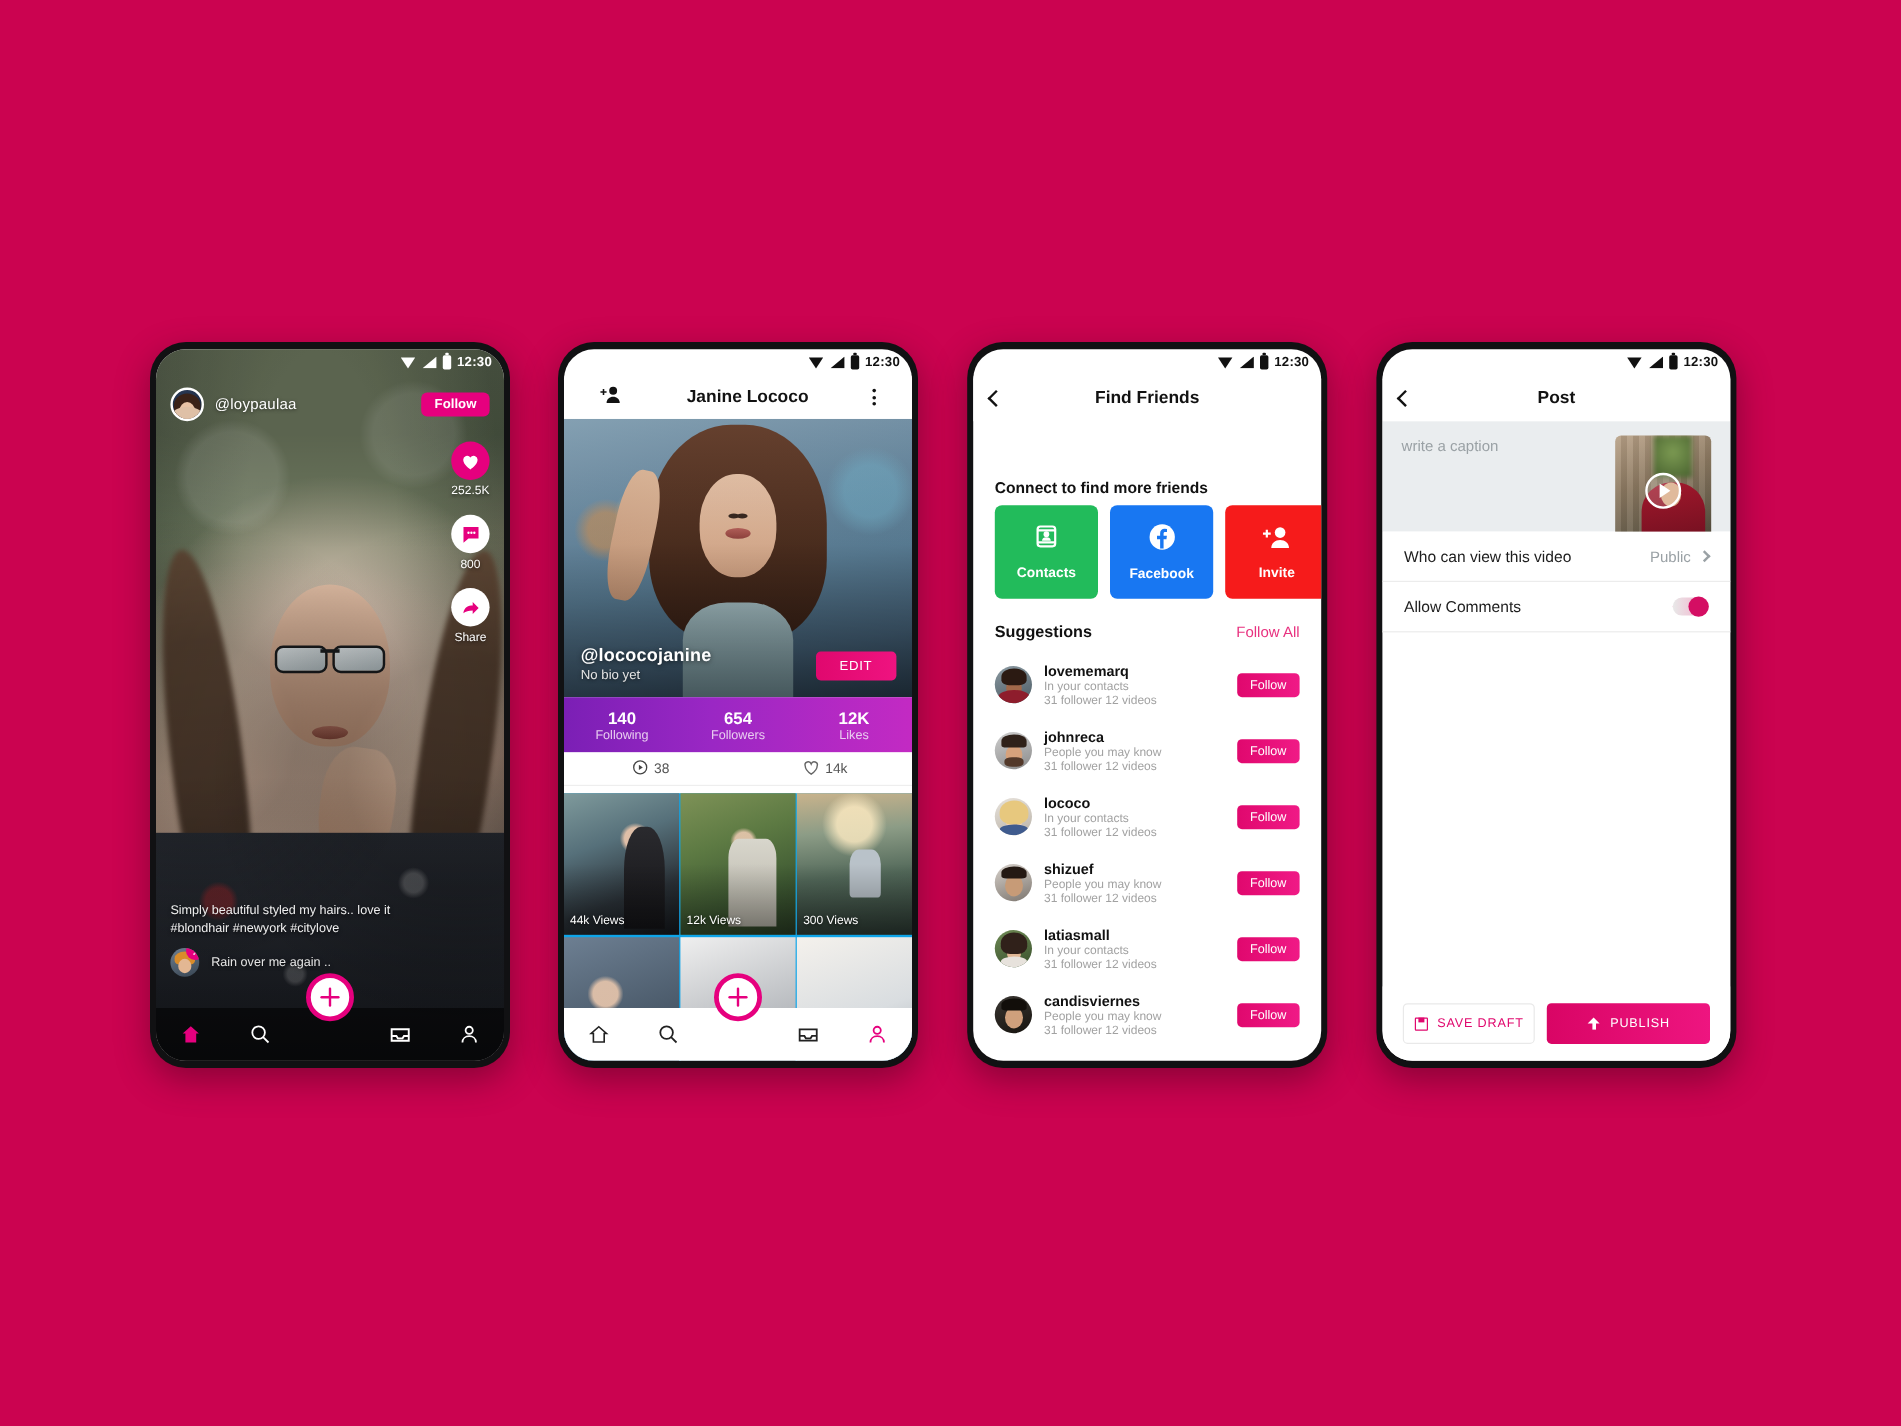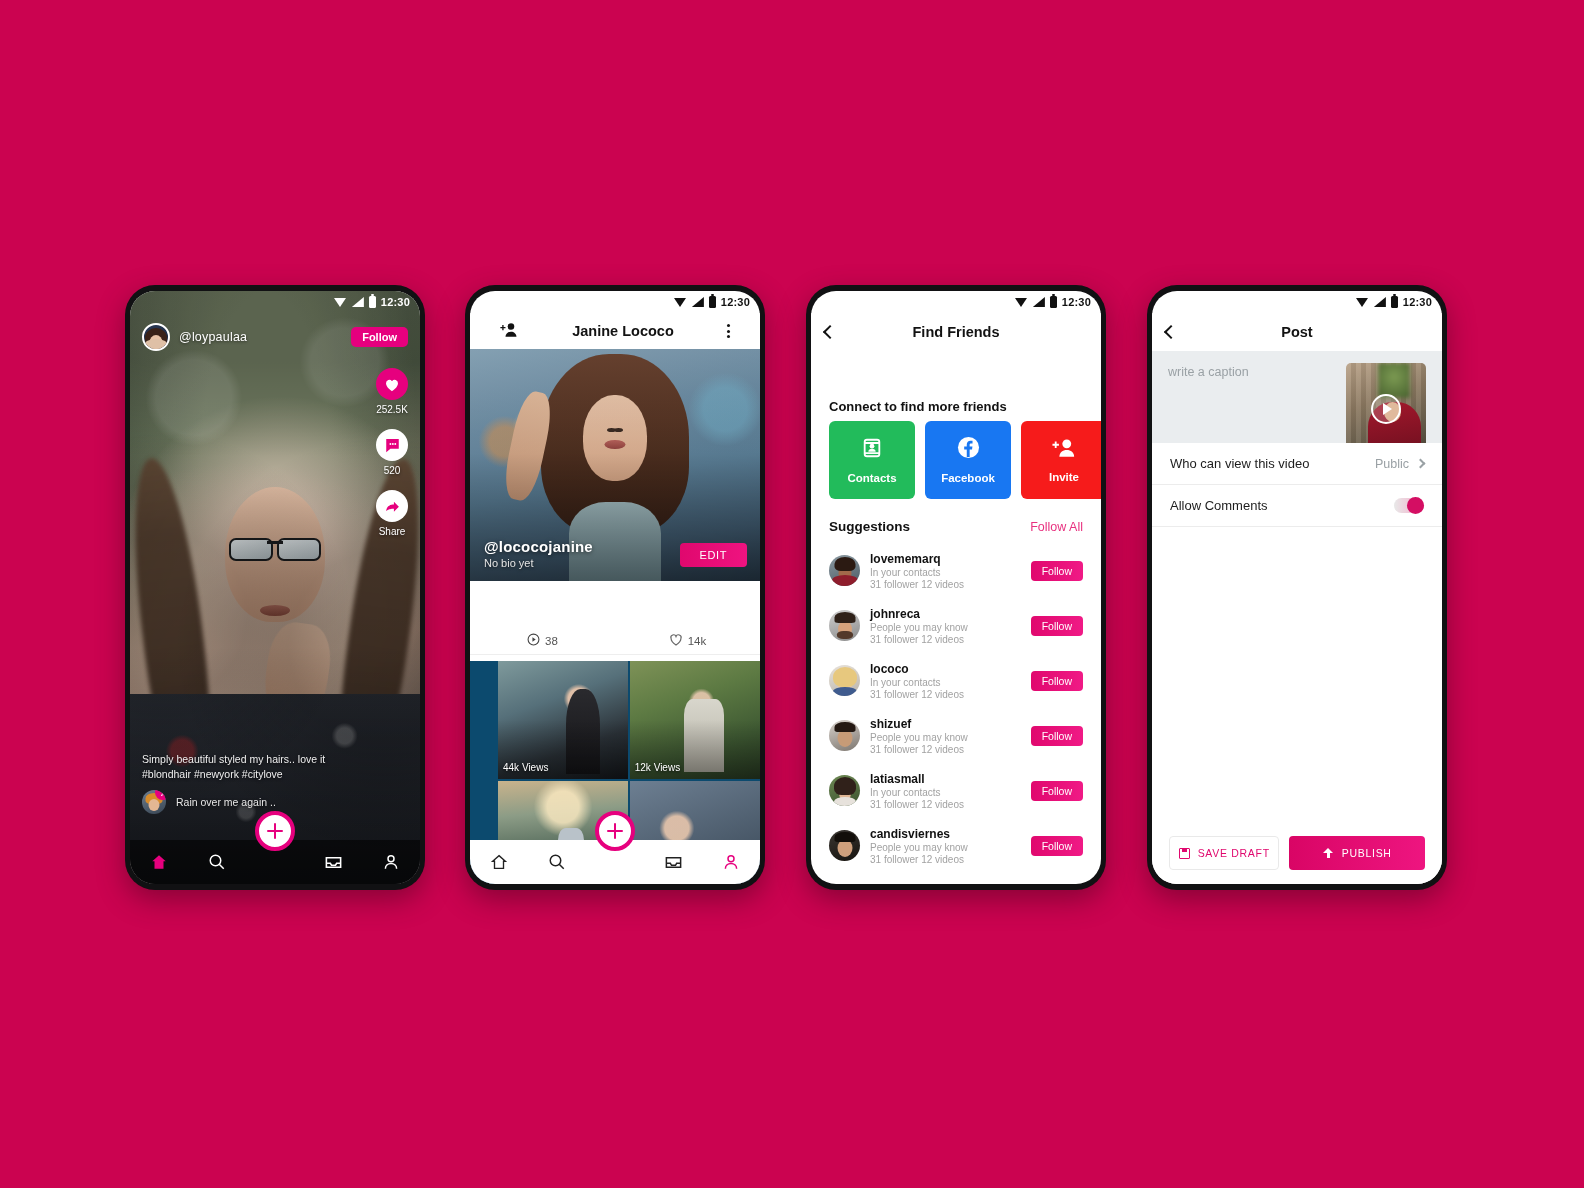--- a/index.html
+++ b/index.html
@@ -254,21 +254,21 @@
   .stat .l{ color:#e9cdf0; font-size:10.5px; }
 
   .metrics{
     position:absolute; top:336px; left:0; right:0; height:28px;
     display:flex; background:#fff; border-bottom:1px solid #eee;
   }
   .metric{ flex:1; display:flex; align-items:center; justify-content:center; gap:5px;
     font-size:11.5px; color:#555; }
 
   .grid{ position:absolute; top:370px; left:0; right:0; bottom:0;
-    display:grid; grid-template-columns:repeat(2,1fr); gap:1.5px; background:#0c4a6e;padding-left:28px; }
+    display:grid; grid-template-columns:repeat(3,1fr); gap:1.5px; background:#0ea5e9; }
   .cell{ position:relative; height:118px; overflow:hidden; }
   .cell .vlabel{ position:absolute; left:5px; bottom:6px; color:#fff; font-size:10px;
     text-shadow:0 1px 3px rgba(0,0,0,.75); z-index:3; }
   .cell:after{ content:""; position:absolute; inset:0;
     background:linear-gradient(to bottom, transparent 50%, rgba(0,0,0,.38)); }
   .c1{ background:
       radial-gradient(circle at 62% 32%, rgba(230,195,170,.95) 0 9%, transparent 13%),
       linear-gradient(160deg,#7f9a9c 0%, #56707a 35%, #2b3238 70%, #15181c 100%); }
   .c1:before{ content:""; position:absolute; left:52%; top:24%; width:34px;height:72%;
      border-radius:42% 42% 0 0; background:linear-gradient(180deg,#2a2a2e,#141417);}
@@ -434,21 +434,21 @@
         <div class="rail-lbl">252.5K</div>
 
         <div class="rail-btn white">
           <svg width="17" height="16" viewBox="0 0 24 23" aria-hidden="true">
               <path d="M3 3h18v14H9l-6 5z" fill="#e6007e"></path>
               <circle cx="9" cy="10" r="1.4" fill="#fff"></circle>
               <circle cx="12.5" cy="10" r="1.4" fill="#fff"></circle>
               <circle cx="16" cy="10" r="1.4" fill="#fff"></circle>
             </svg>
         </div>
-        <div class="rail-lbl">520</div>
+        <div class="rail-lbl">800</div>
 
         <div class="rail-btn white">
           <svg width="17" height="16" viewBox="0 0 24 22" aria-hidden="true">
               <path d="M3 18c1-7 6-9 11-9V5l7 7-7 7v-4c-5 0-8 1-11 3z" fill="#e6007e"></path>
             </svg>
         </div>
         <div class="rail-lbl">Share</div>
       </div>
 
       <div class="caption-wrap">
@@ -528,20 +528,34 @@
         </div>
         <div class="cv-body"></div>
         <div class="cover-grad"></div>
         <div class="cover-info">
           <div class="cv-handle">@lococojanine</div>
           <div class="cv-bio">No bio yet</div>
         </div>
         <button class="edit-btn">EDIT</button>
       </div>
 
+      <div class="stats">
+        <div class="stat">
+          <span class="n">140</span>
+          <span class="l">Following</span>
+        </div>
+        <div class="stat">
+          <span class="n">654</span>
+          <span class="l">Followers</span>
+        </div>
+        <div class="stat">
+          <span class="n">12K</span>
+          <span class="l">Likes</span>
+        </div>
+      </div>
 
       <div class="metrics">
         <div class="metric">
           <span>
             <svg width="13" height="13" viewBox="0 0 24 24">
                 <circle cx="12" cy="12" r="10" stroke="#444" stroke-width="2" fill="none"></circle>
                 <path d="M10 8l6 4-6 4z" fill="#444"></path>
               </svg>
           </span>
           <span>38</span>

